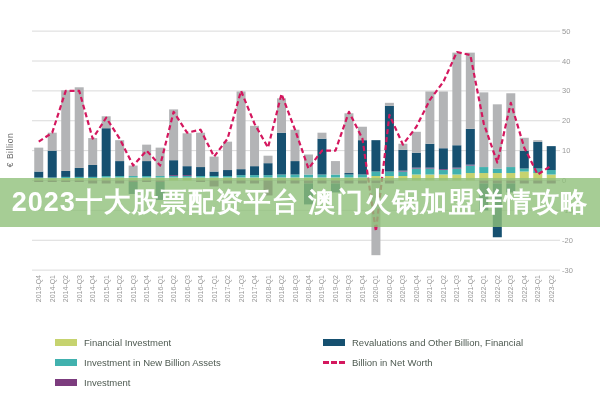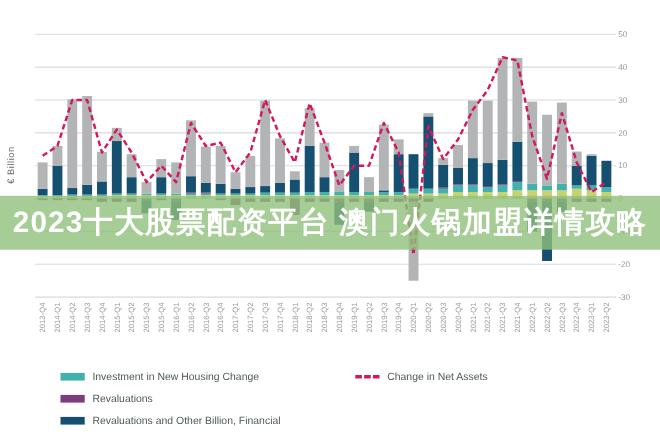--- a/index.html
+++ b/index.html
@@ -278,29 +278,33 @@
       <text x="553.7564102564103" y="275" font-size="7" fill="#999999" text-anchor="end" transform="rotate(-90 553.7564102564103 275)" font-family="&quot;Liberation Sans&quot;,sans-serif">2023-Q2</text>
       <polyline points="38.743589743589745,141.6625 52.230769230769226,132.7 65.71794871794872,90.875 79.2051282051282,90.875 92.6923076923077,138.675 106.17948717948718,117.7625 119.66666666666667,138.675 133.15384615384616,165.5625 146.64102564102564,150.625 160.12820512820514,165.5625 173.6153846153846,111.78750000000001 187.10256410256412,132.7 200.5897435897436,129.7125 214.07692307692307,156.6 227.56410256410257,138.675 241.05128205128204,90.875 254.53846153846155,123.73750000000001 268.025641025641,147.6375 281.51282051282055,93.86250000000001 295,129.7125 308.4871794871795,168.55 321.97435897435895,150.625 335.46153846153845,150.625 348.94871794871796,111.78750000000001 362.43589743589746,138.675 375.9230769230769,231.2875 389.4102564102564,114.775 402.8974358974359,144.65 416.38461538461536,126.725 429.87179487179486,99.8375 443.35897435897436,81.91250000000001 456.84615384615387,52.037499999999994 470.3333333333333,55.025000000000006 483.8205128205128,123.73750000000001 497.3076923076923,162.575 510.7948717948718,102.825 524.2820512820513,147.6375 537.7692307692307,174.525 551.2564102564103,165.5625" fill="none" stroke="#d4175e" stroke-width="2.2" stroke-dasharray="5,3" stroke-linejoin="round"></polyline>
     </svg>
 
   <div id="ad-banner">
     <span>2023十大股票配资平台 澳门火锅加盟详情攻略</span>
   </div>
 
   <div id="legend">
       <div class="legend-item">
+        <span class="sw" style="background: rgb(198, 211, 111);"></span>
+        <span class="lb">Financial Investment</span>
+      </div>
+      <div class="legend-item">
         <span class="sw" style="background: rgb(65, 177, 174);"></span>
-        <span class="lb">Investment in New Housing Change</span>
+        <span class="lb">Investment in New Billion Assets</span>
       </div>
       <div class="legend-item">
         <span class="sw" style="background: rgb(124, 60, 126);"></span>
-        <span class="lb">Revaluations</span>
+        <span class="lb">Investment</span>
       </div>
       <div class="legend-item">
         <span class="sw" style="background: rgb(22, 80, 112);"></span>
         <span class="lb">Revaluations and Other Billion, Financial</span>
       </div>
       <div class="legend-item">
         <span class="sw dash" style="border-top-color: rgb(212, 23, 94);"></span>
-        <span class="lb">Change in Net Assets</span>
+        <span class="lb">Billion in Net Worth</span>
       </div>
     </div>
 </div>
 
 </body></html>

